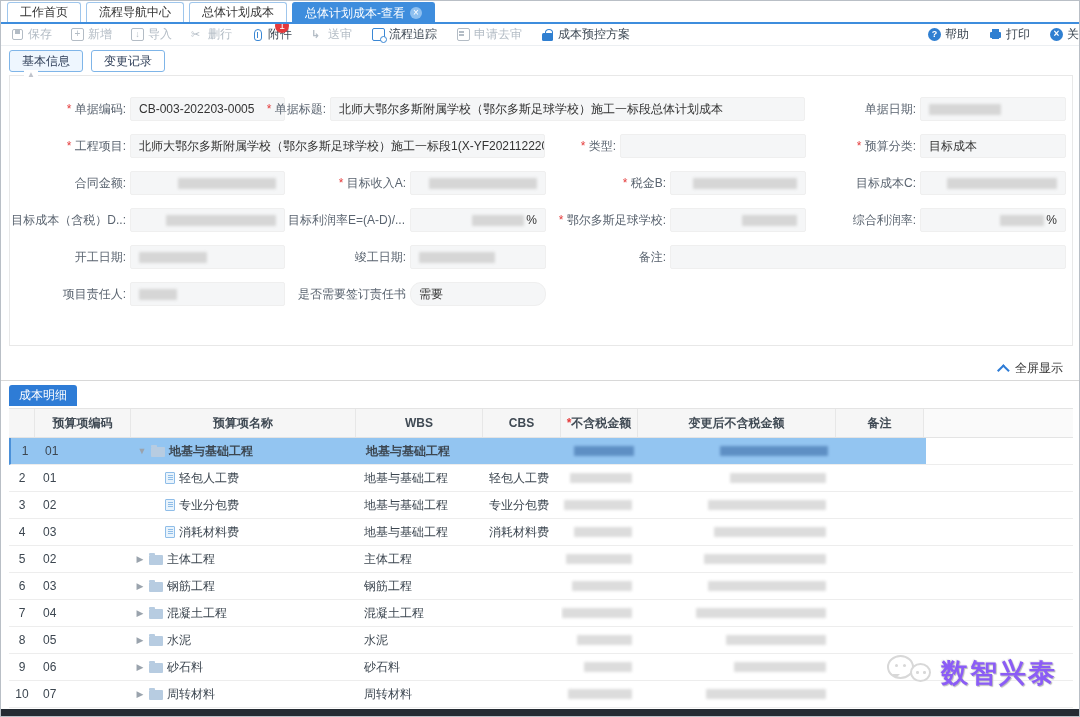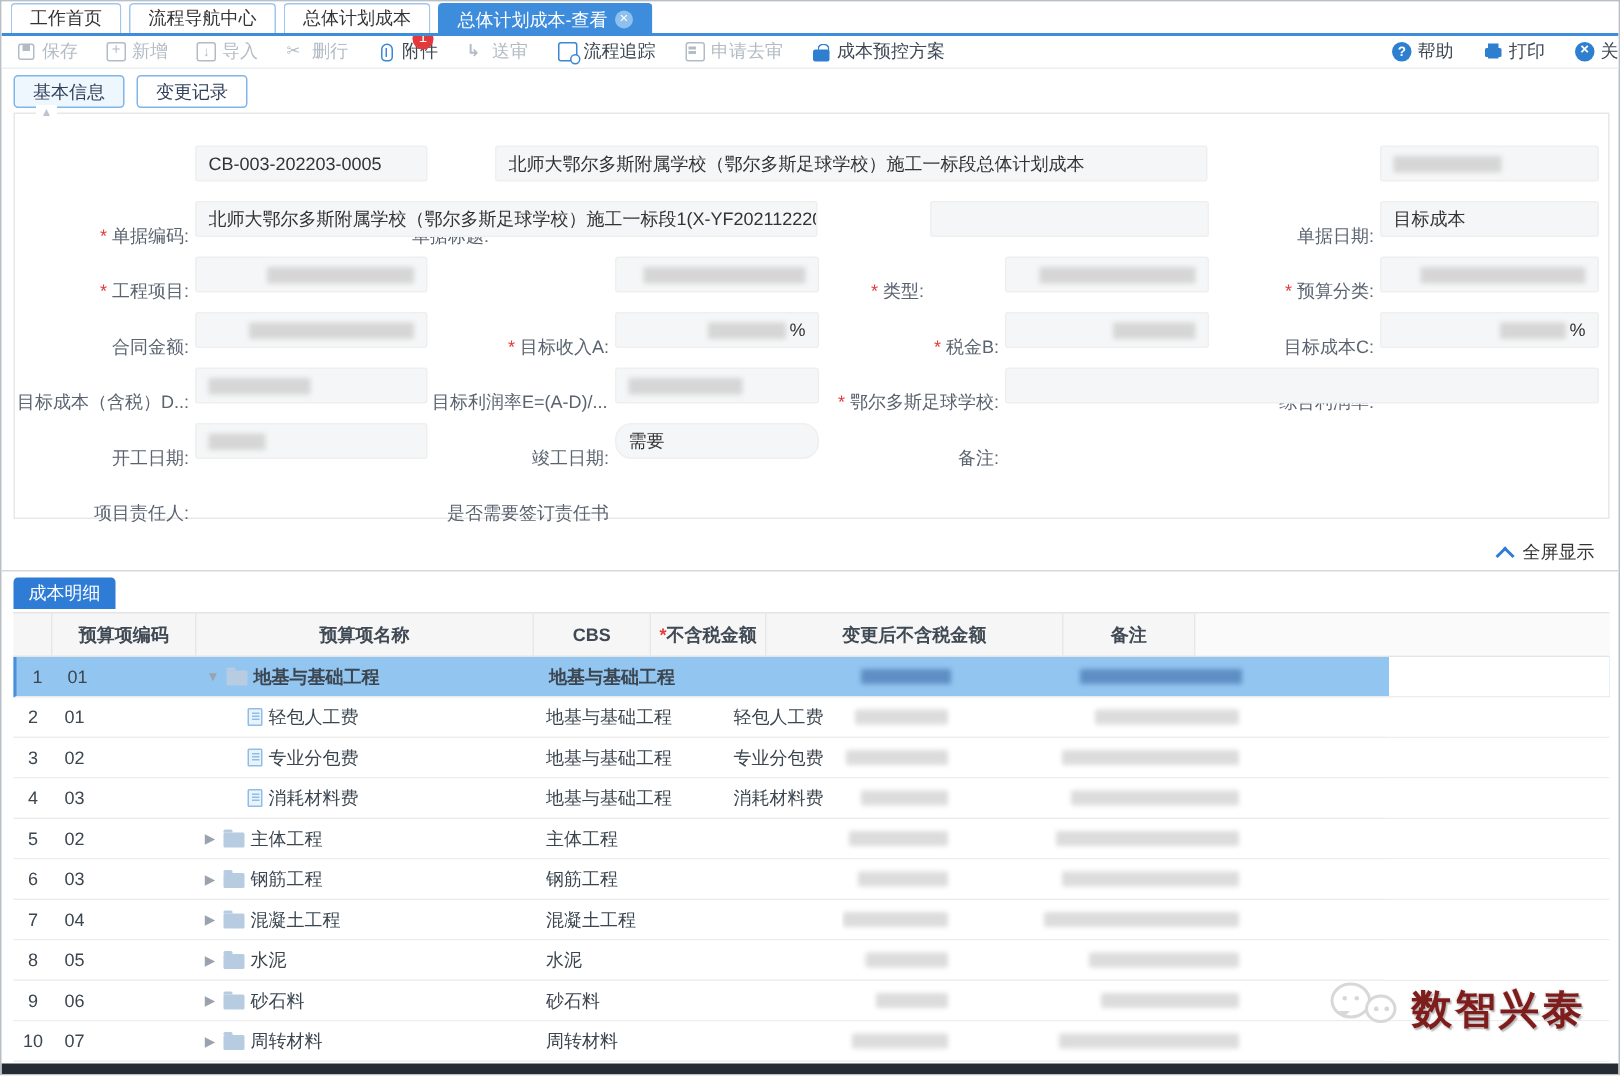--- a/index.html
+++ b/index.html
@@ -43,21 +43,21 @@
 
   
   .subtabs { position:absolute; left:0; top:45px; height:29px; display:flex; align-items:center; padding-left:8px; gap:8px; }
   .stab { height:22px; line-height:20px; padding:0 12px; border:1px solid #7fb5e8; border-radius:3px; background:#fff; color:#31405a; cursor:pointer; }
   .stab.active { background:#eef6fe; }
 
   
   .panel { position:absolute; left:8px; top:74px; width:1064px; height:271px; border:1px solid #e8e8e8; background:#fff; }
   .panel-collapse { position:absolute; left:14px; top:-6px; background:#fff; color:#c0c4cc; font-size:8px; padding:0 3px; }
   .frow { position:absolute; left:0; width:100%; height:24px; }
-  .flabel { position:absolute; height:24px; line-height:24px; text-align:right; color:#5a6470; white-space:nowrap; overflow:hidden;margin-top:48px; }
+  .flabel { position:absolute; height:24px; line-height:24px; text-align:right; color:#5a6470; white-space:nowrap; overflow:hidden; }
   .req::before { content:"* "; color:#e43b3b; }
   .finput { position:absolute; height:24px; line-height:22px; background:#f5f6f7; border:1px solid #efefef; border-radius:2px; padding:0 8px; color:#333; white-space:nowrap; overflow:hidden; }
   .finput.num { text-align:right; }
   .mask { display:inline-block; height:11px; background:#d6d6d6; border-radius:1px; filter:blur(1.6px); vertical-align:middle; }
   .suffix { margin-left:2px; }
 
   
   .fullscreen { position:absolute; right:16px; top:359px; display:flex; align-items:center; gap:5px; cursor:pointer; color:#333; }
   .chev-up { width:9px; height:9px; border-left:2px solid #2e7cd6; border-top:2px solid #2e7cd6; transform:rotate(45deg) translateY(3px); display:inline-block; }
   .divider { position:absolute; left:0; top:379px; width:100%; height:1px; background:#d8d8d8; }
@@ -94,21 +94,21 @@
   .trow.selected .tmask { background:#5e8fc4; }
 
   
   .watermark { position:absolute; right:22px; top:650px; display:flex; align-items:center; gap:10px; pointer-events:none; }
   .wm-icon { position:relative; width:44px; height:44px; }
   .wm-b1 { position:absolute; left:0; top:4px; width:27px; height:24px; border:2px solid #d8d8d8; border-radius:50%; background:#fff; }
   .wm-b1::before { content:""; position:absolute; left:6px; top:7px; width:3px; height:3px; border-radius:50%; background:#d8d8d8; box-shadow:8px 0 0 #d8d8d8; }
   .wm-b1::after { content:""; position:absolute; left:3px; bottom:-5px; width:0; height:0; border:4px solid transparent; border-top-color:#d8d8d8; }
   .wm-b2 { position:absolute; right:0; top:12px; width:21px; height:19px; border:2px solid #d8d8d8; border-radius:50%; background:#fff; }
   .wm-b2::before { content:""; position:absolute; left:4px; top:6px; width:2.5px; height:2.5px; border-radius:50%; background:#d8d8d8; box-shadow:7px 0 0 #d8d8d8; }
-  .wm-text { font-size:27px; font-weight:bold; letter-spacing:2px; color:#7f1d1d; text-shadow:1px 1px 1px #b9b9b9, -1px -1px 1px #eee; }
+  .wm-text { font-size:27px; font-weight:bold; letter-spacing:2px; color:#8b5cf6; text-shadow:1px 1px 1px #b9b9b9, -1px -1px 1px #eee; }
 
   .bottombar { position:absolute; left:0; bottom:0; width:100%; height:7px; background:#252b33; }
 </style>
 </head>
 <body>
 
 <div class="page">
 
   <div class="tabbar">
     <div class="dtab">工作首页</div>
@@ -244,20 +244,21 @@
     <span>全屏显示</span>
   </div>
   <div class="divider"></div>
 
   <div class="dtab-btn">成本明细</div>
   <div class="tbl">
     <div class="thead">
       <div class="th" style="width:26px;"></div>
       <div class="th" style="width:96px;">预算项编码</div>
       <div class="th" style="width:225px;">预算项名称</div>
+      <div class="th" style="width:127px;">WBS</div>
       <div class="th" style="width:78px;">CBS</div>
       <div class="th req" style="width:77px;">不含税金额</div>
       <div class="th" style="width:198px;">变更后不含税金额</div>
       <div class="th" style="width:88px;">备注</div>
       <div class="th" style="flex:1;"></div>
     </div>
     <div id="tbody">
         <div class="trow selected bold">
       <div class="td c-num">1</div>
       <div class="td c-code">01</div>

